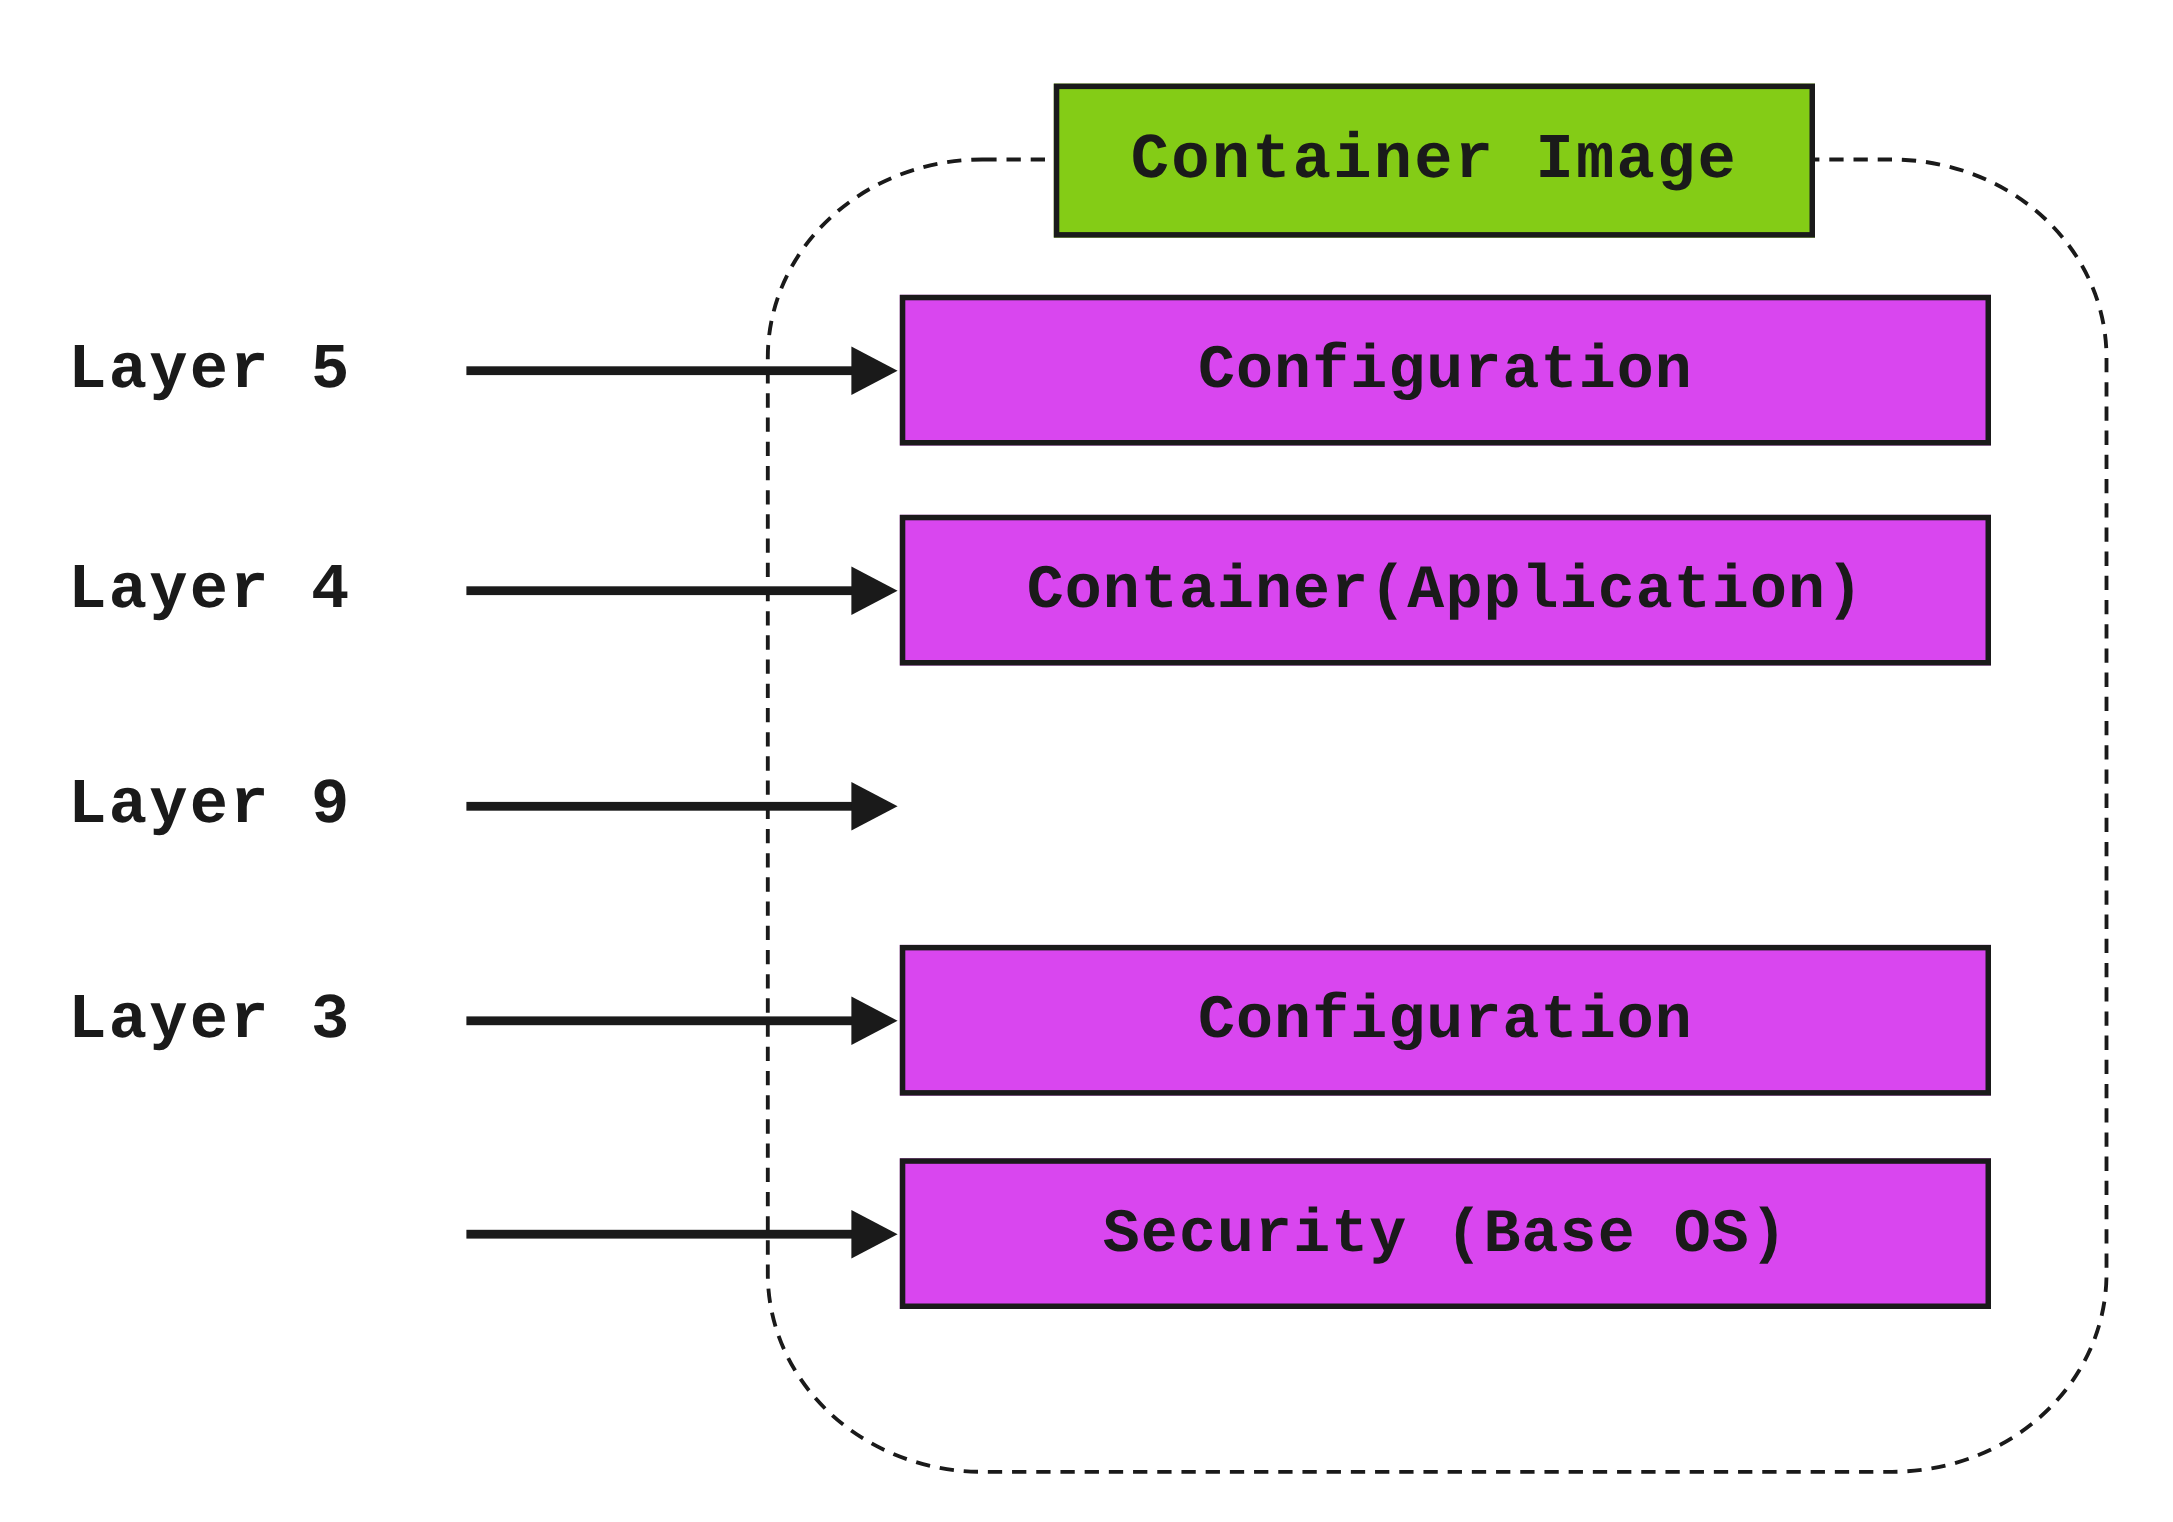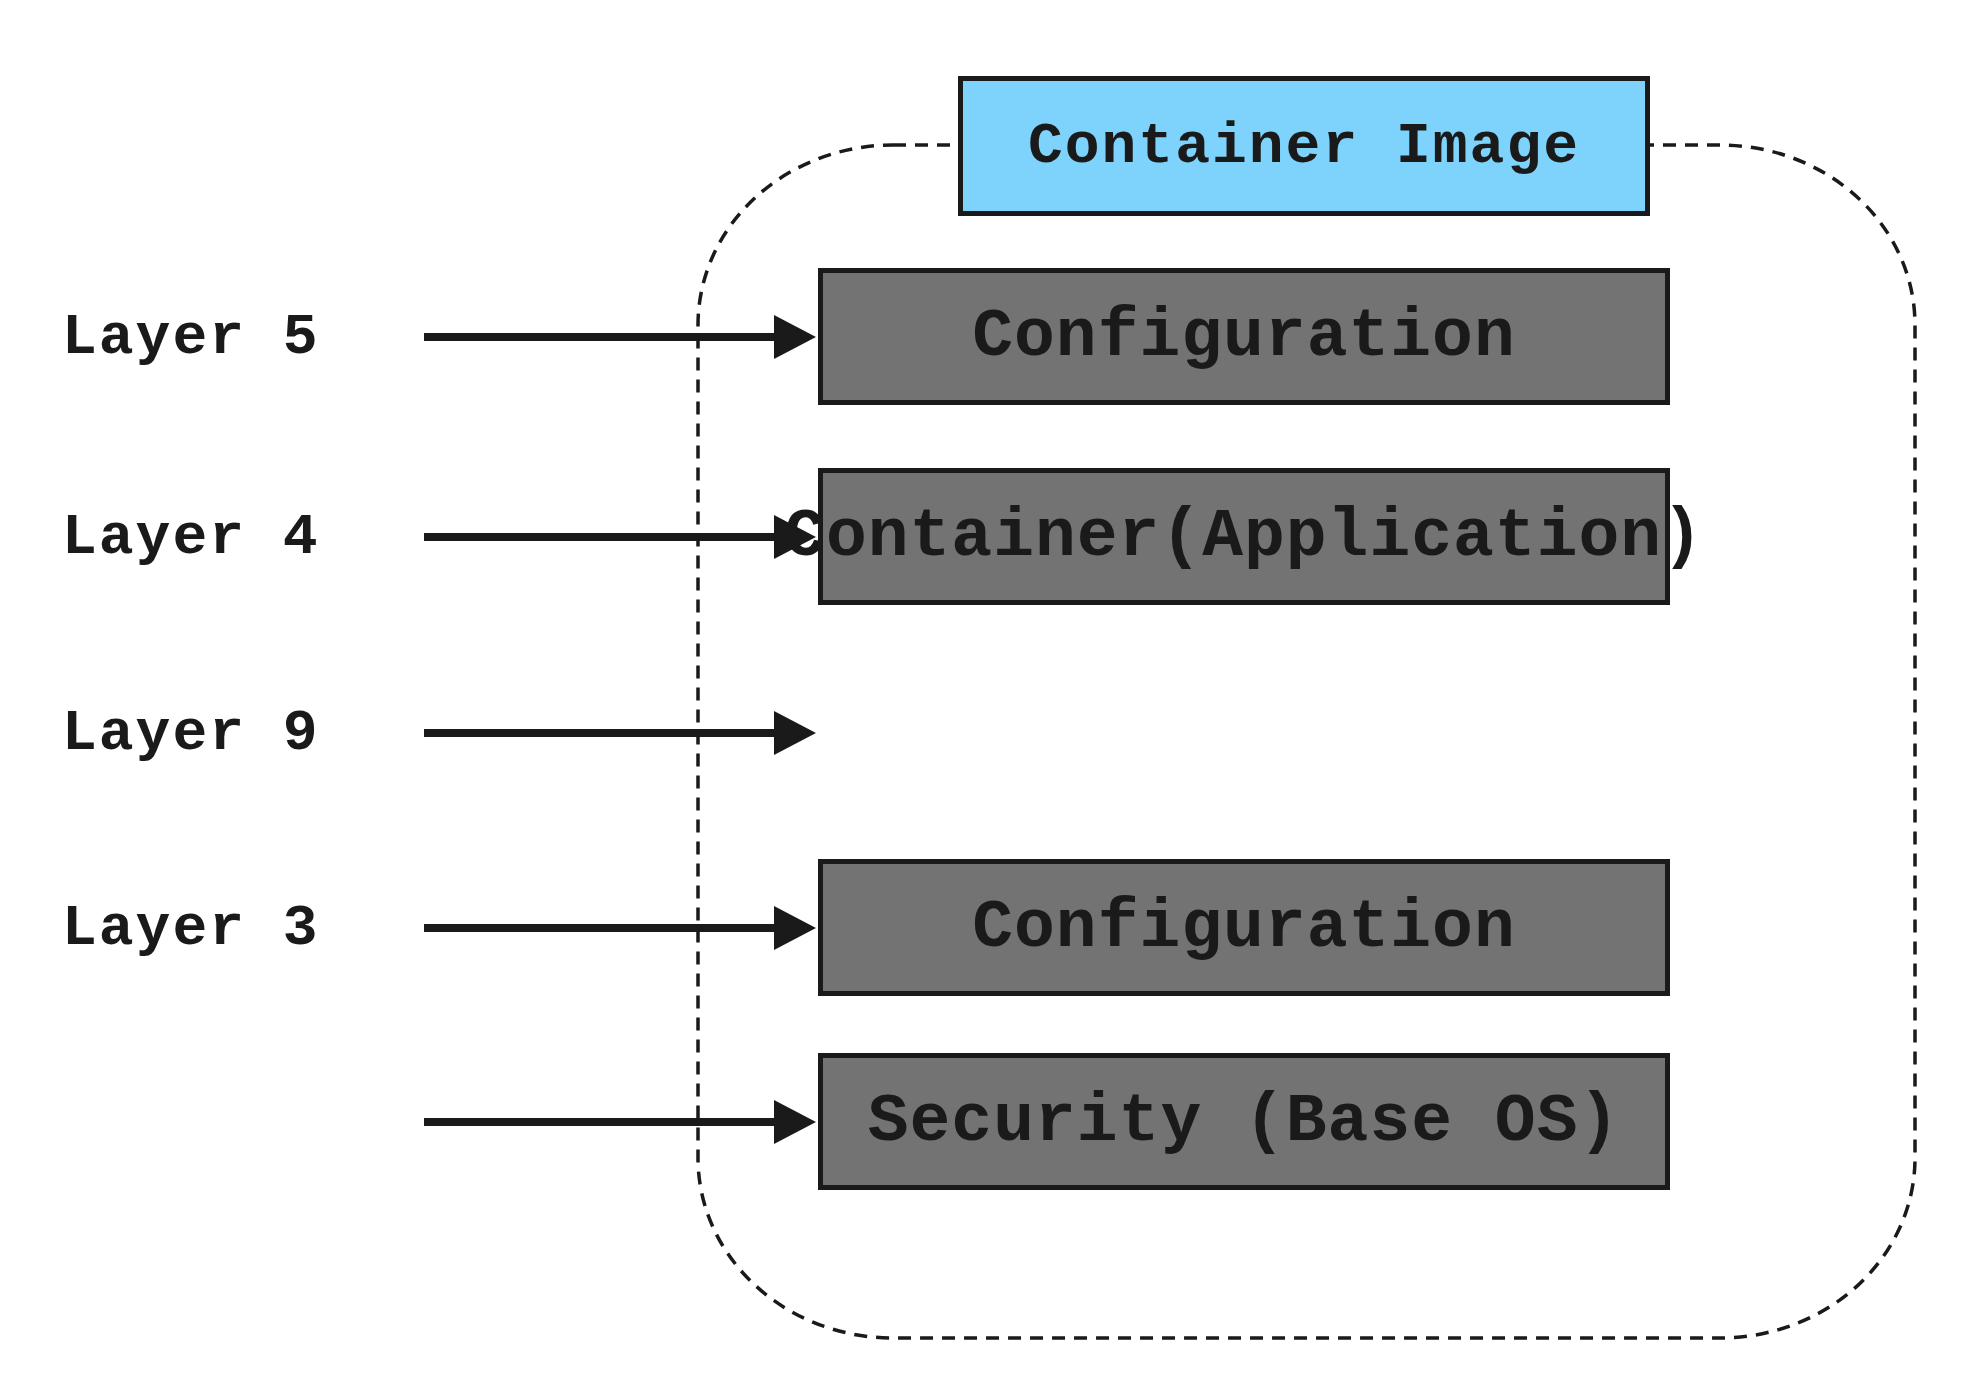--- a/index.html
+++ b/index.html
@@ -20,21 +20,21 @@
     position: absolute;
     left: 0;
     top: 0;
   }
   .title-box {
     position: absolute;
     left: 958px;
     top: 76px;
     width: 692px;
     height: 140px;
-    background: #7dd3fc;
+    background: #84cc16;
     border: 5px solid #1a1a1a;
     box-sizing: border-box;
     display: flex;
     align-items: center;
     justify-content: center;
     font-size: 58px;
     font-weight: bold;
     letter-spacing: 2px;
     white-space: nowrap;
   }
@@ -79,29 +79,29 @@
     width: 0;
     height: 0;
     border-left: 42px solid #1a1a1a;
     border-top: 22px solid transparent;
     border-bottom: 22px solid transparent;
   }
   .layer-box {
     position: absolute;
     left: 818px;
     top: 0;
-    width: 852px;
+    width: 992px;
     height: 137px;
-    background: #737373;
+    background: #d946ef;
     border: 5px solid #1a1a1a;
     box-sizing: border-box;
     display: flex;
     align-items: center;
     justify-content: center;
-    font-size: 68px;
+    font-size: 56px;
     font-weight: bold;
     letter-spacing: 1px;
     white-space: nowrap;
   }
 </style>
 </head>
 <body>
 
 <div class="canvas">
 

